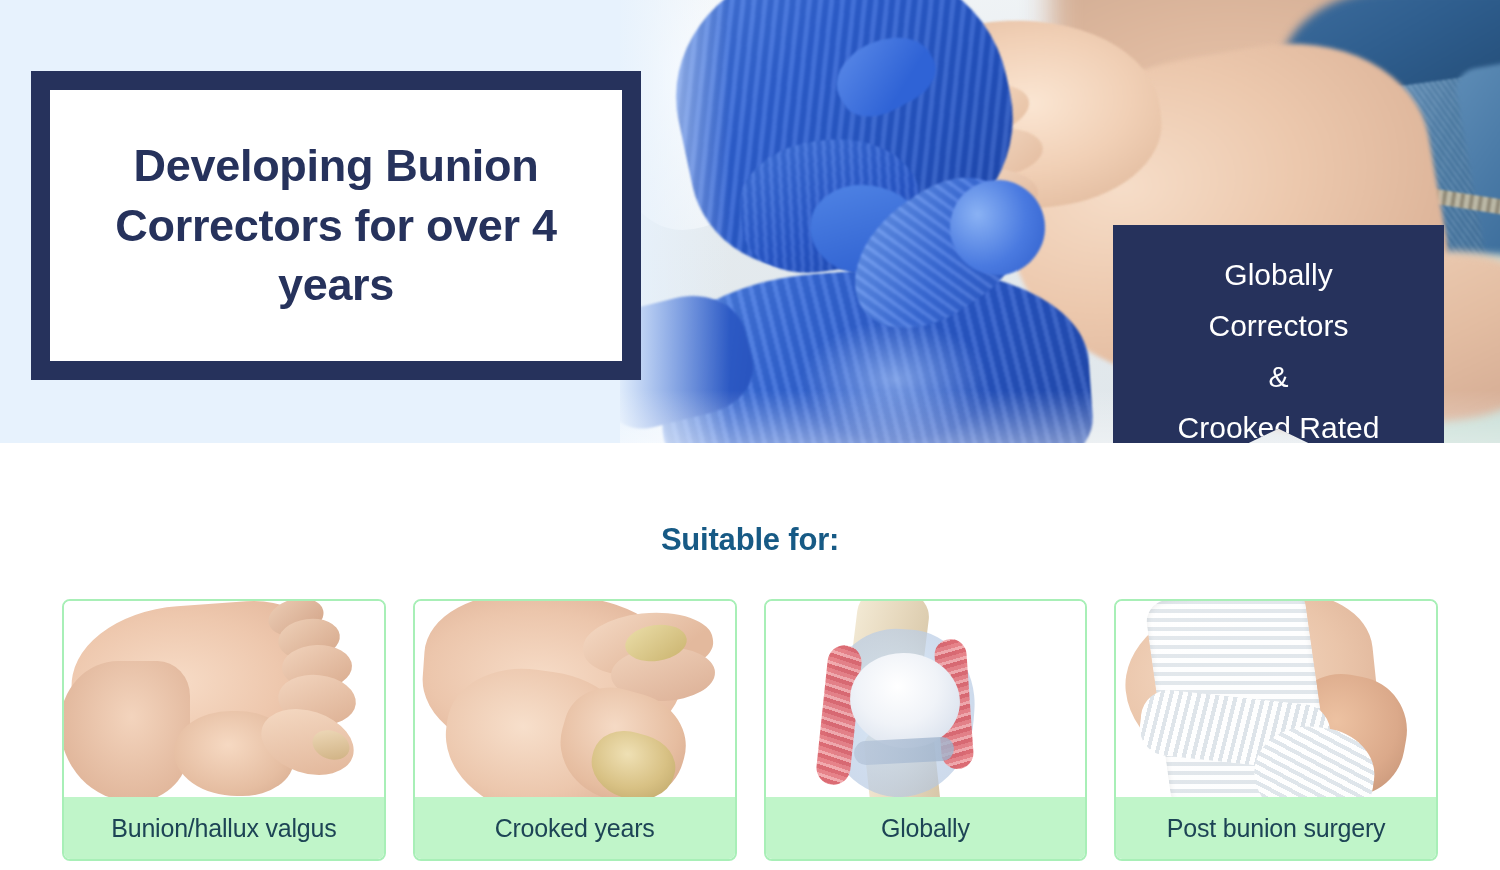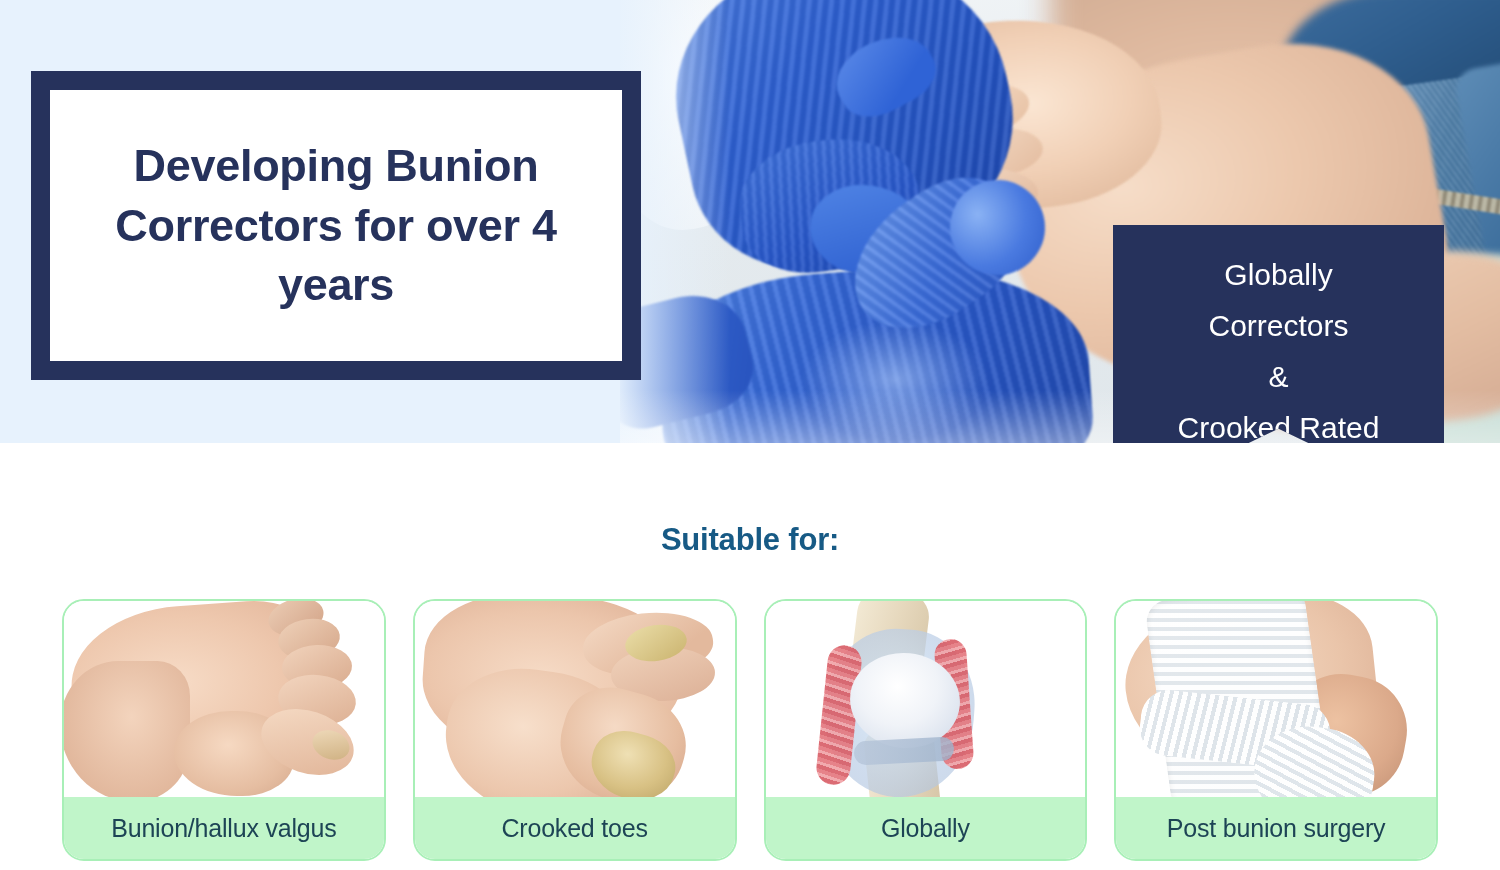--- a/index.html
+++ b/index.html
@@ -245,21 +245,21 @@
   }
 
   
   #cards {
     position:absolute; left:62px; top:136px; width:1376px; height:262px;
     display:flex; gap:27px;
   }
   .card {
     width:324px; height:262px;
     border:2px solid #a8efb7;
-    border-radius:22px;
+    border-radius:8px;
     background:#ffffff;
     overflow:hidden;
     display:flex; flex-direction:column;
   }
   .card-img {
     flex:1 1 auto; position:relative; overflow:hidden; background:#ffffff;
   }
   .card-label {
     flex:0 0 62px;
     background:#c0f5c9;
@@ -513,21 +513,21 @@
     <div class="card">
       <div class="card-img">
         <div class="ill ct-foot"></div>
         <div class="ill ct-curl"></div>
         <div class="ill ct-curl2"></div>
         <div class="ill ct-cn"></div>
         <div class="ill ct-ball"></div>
         <div class="ill ct-bigtoe"></div>
         <div class="ill ct-bignail"></div>
       </div>
-      <div class="card-label">Crooked toes</div>
+      <div class="card-label">Crooked years</div>
     </div>
 
     <div class="card">
       <div class="card-img">
         <div class="ill ar-bone-top"></div>
         <div class="ill ar-bone-bot"></div>
         <div class="ill ar-capsule"></div>
         <div class="ill ar-inflam-l"></div>
         <div class="ill ar-inflam-r"></div>
         <div class="ill ar-cart"></div>

